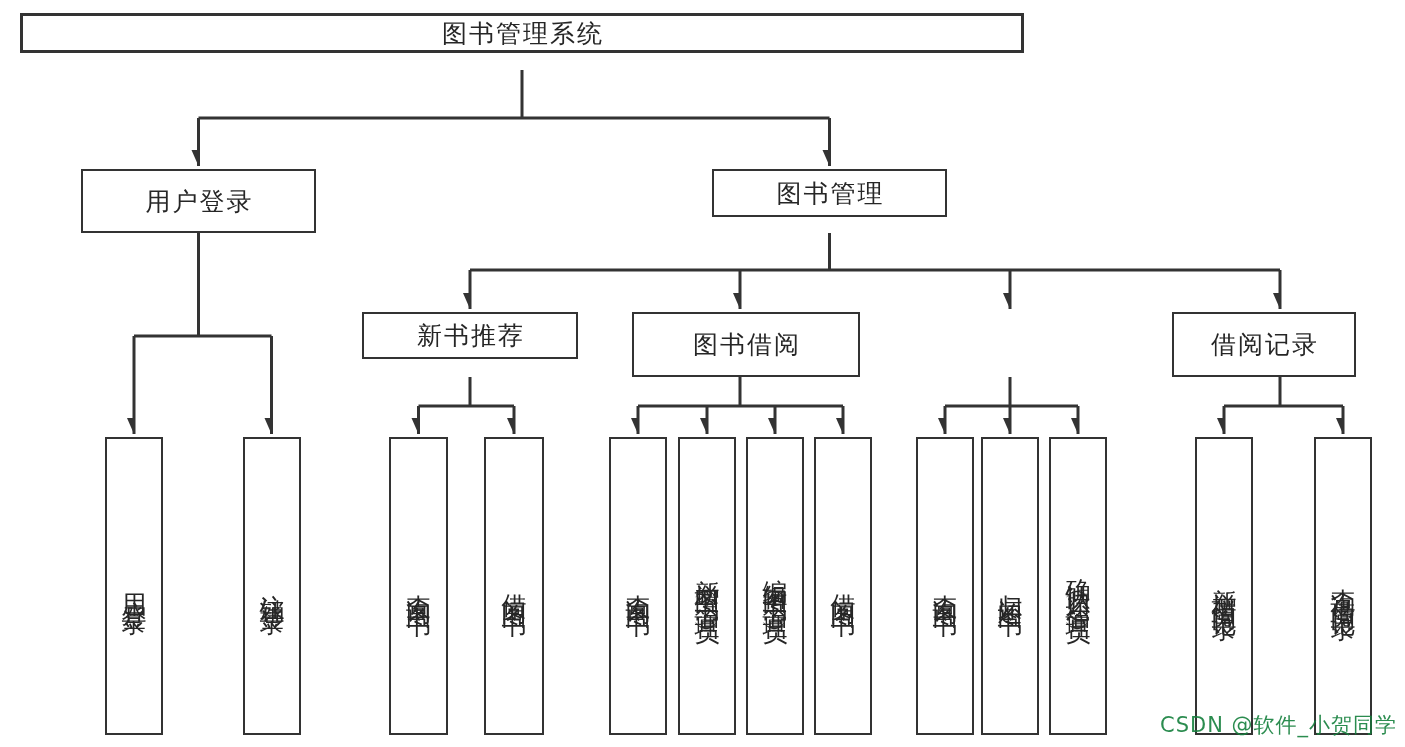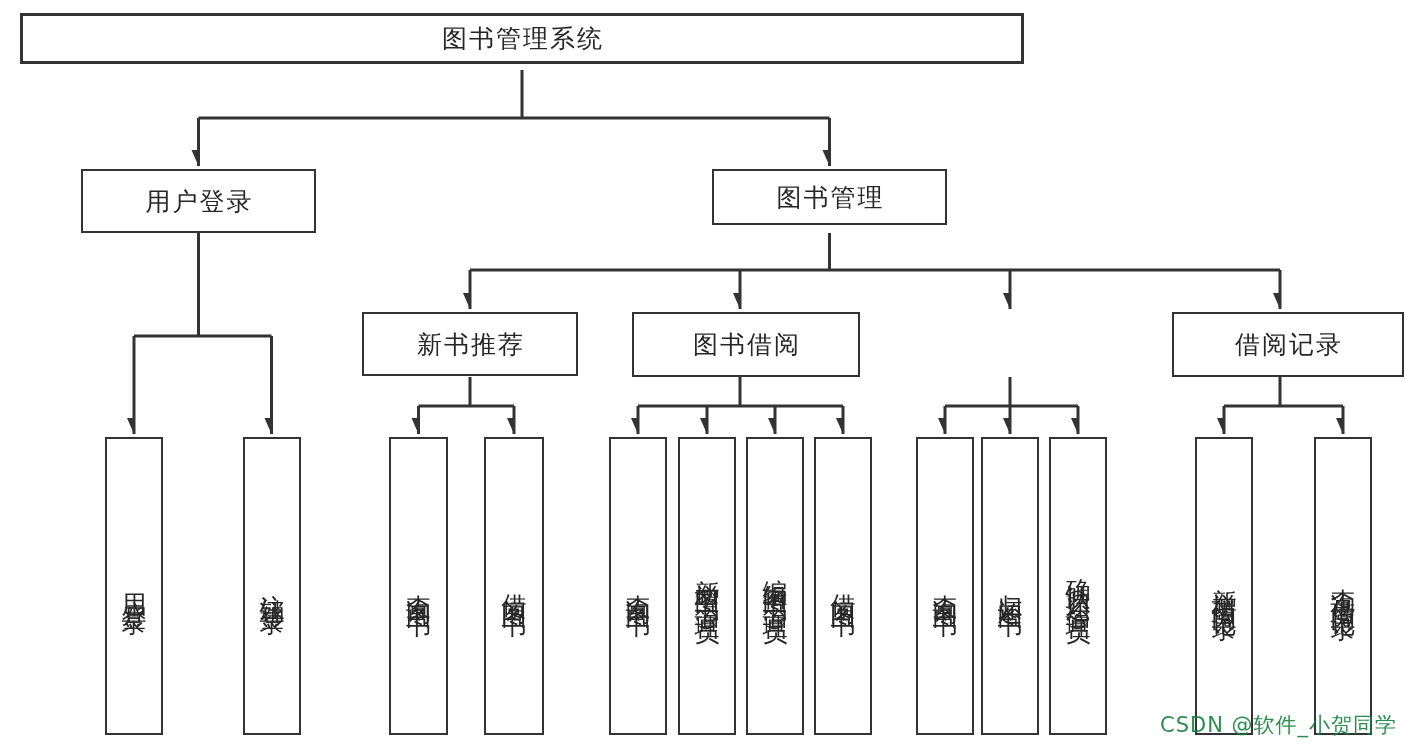--- a/index.html
+++ b/index.html
@@ -85,28 +85,28 @@
       <line x1="775" y1="406" x2="775" y2="434" marker-end="url(#arrow)"></line>
       <line x1="843" y1="406" x2="843" y2="434" marker-end="url(#arrow)"></line>
       <line x1="945" y1="406" x2="945" y2="434" marker-end="url(#arrow)"></line>
       <line x1="1010" y1="406" x2="1010" y2="434" marker-end="url(#arrow)"></line>
       <line x1="1078" y1="406" x2="1078" y2="434" marker-end="url(#arrow)"></line>
       <line x1="1224" y1="406" x2="1224" y2="434" marker-end="url(#arrow)"></line>
       <line x1="1343" y1="406" x2="1343" y2="434" marker-end="url(#arrow)"></line>
     </g>
   </svg>
 
-  <div class="node h-node root-node" style="left:20px; top:13px; width:1004px; height:51px;">图书管理系统</div>
+  <div class="node h-node root-node" style="left:20px; top:13px; width:1004px; height:40px;">图书管理系统</div>
 
   <div class="node h-node" style="left:81px; top:169px; width:235px; height:64px;">用户登录</div>
-  <div class="node h-node" style="left:712px; top:169px; width:235px; height:56px;">图书管理</div>
+  <div class="node h-node" style="left:712px; top:169px; width:235px; height:48px;">图书管理</div>
 
-  <div class="node h-node" style="left:362px; top:312px; width:216px; height:64px;">新书推荐</div>
+  <div class="node h-node" style="left:362px; top:312px; width:216px; height:47px;">新书推荐</div>
   <div class="node h-node" style="left:632px; top:312px; width:228px; height:65px;">图书借阅</div>
-  <div class="node h-node" style="left:1172px; top:312px; width:232px; height:65px;text-align:center;">借阅记录</div>
+  <div class="node h-node" style="left:1172px; top:312px; width:184px; height:65px;text-align:center;">借阅记录</div>
 
   <div class="node v-node" style="left:105px; top:437px; width:58px; height:298px;">
     <span>用户登录</span>
   </div>
   <div class="node v-node" style="left:243px; top:437px; width:58px; height:298px;">
     <span>注销登录</span>
   </div>
 
   <div class="node v-node" style="left:389px; top:437px; width:59px; height:298px;">
     <span>查询图书</span>

